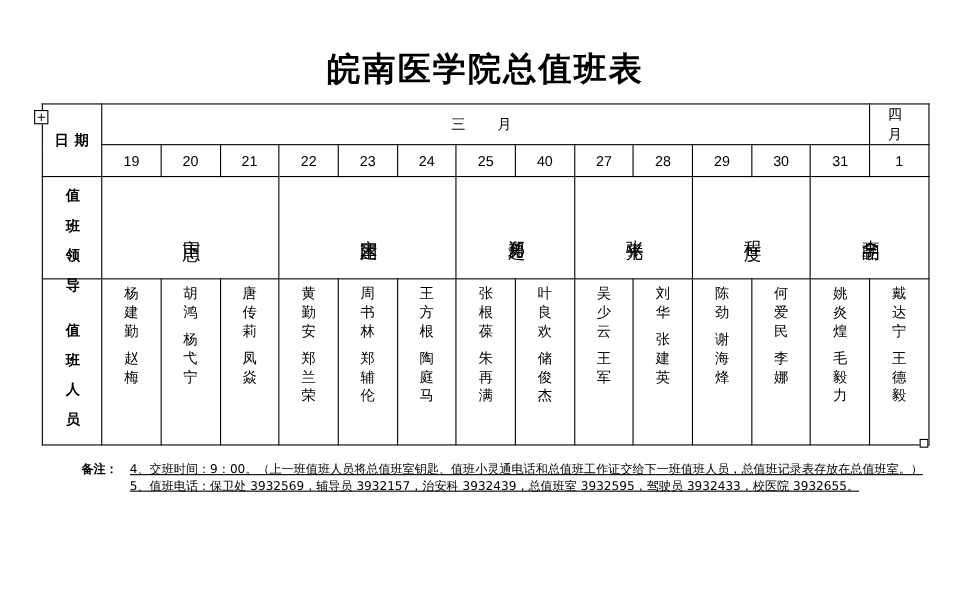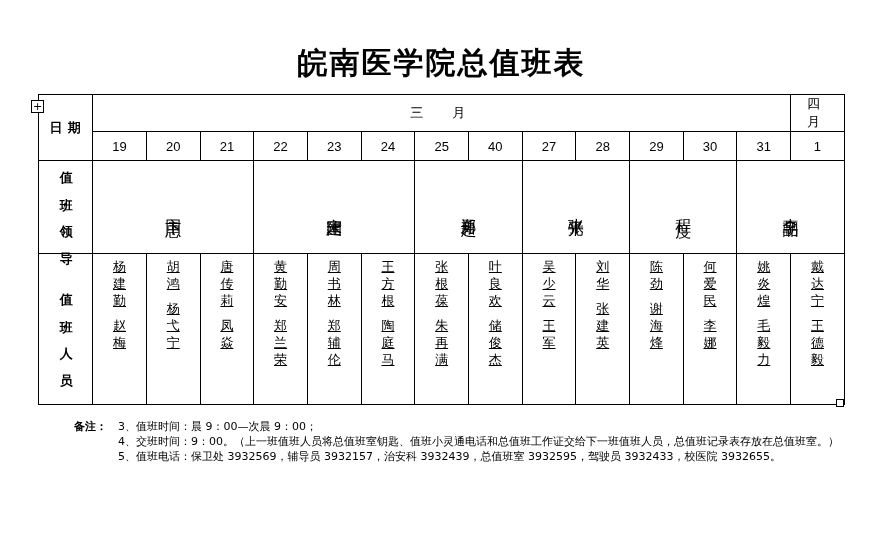--- a/index.html
+++ b/index.html
@@ -97,21 +97,20 @@
     text-orientation: upright;
     letter-spacing: 2px;
     font-size: 16px;
   }
   .staff-cell {
     height: 150px;
     font-size: 13px;
     line-height: 17px;
     vertical-align: top;
     padding-top: 4px;
-    text-decoration: underline;
   }
   .staff-inner {
     display: flex;
     flex-direction: column;
     align-items: center;
     justify-content: flex-start;
     height: 142px;
   }
   .person {
     display: block;
@@ -127,20 +126,21 @@
     text-orientation: upright;
     letter-spacing: 6px;
     font-size: 13px;
   }
   .notes {
     margin: 14px 0 0 0;
     padding-left: 74px;
     font-size: 11px;
     line-height: 15px;
     font-family: "DejaVu Sans", "Liberation Sans", sans-serif;
+    text-decoration: underline;
   }
   .notes .nlabel {
     float: left;
     width: 42px;
     font-weight: bold;
   }
   .notes .nbody {
     margin-left: 44px;
   }
   .notes .nbody div {
@@ -307,20 +307,19 @@
             <span class="person p2">王德毅</span>
           </div>
         </td>
       </tr>
     </tbody>
   </table>
 
   <div class="notes">
     <span class="nlabel">备注：</span>
     <div class="nbody">
-      <div>3、值班时间：晨 9：00—次晨 9：00；</div>
       <div>4、交班时间：9：00。（上一班值班人员将总值班室钥匙、值班小灵通电话和总值班工作证交给下一班值班人员，总值班记录表存放在总值班室。）</div>
       <div>5、值班电话：保卫处 3932569，辅导员 3932157，治安科 3932439，总值班室 3932595，驾驶员 3932433，校医院 3932655。</div>
     </div>
   </div>
 
 
 </div>
 
 </body></html>

